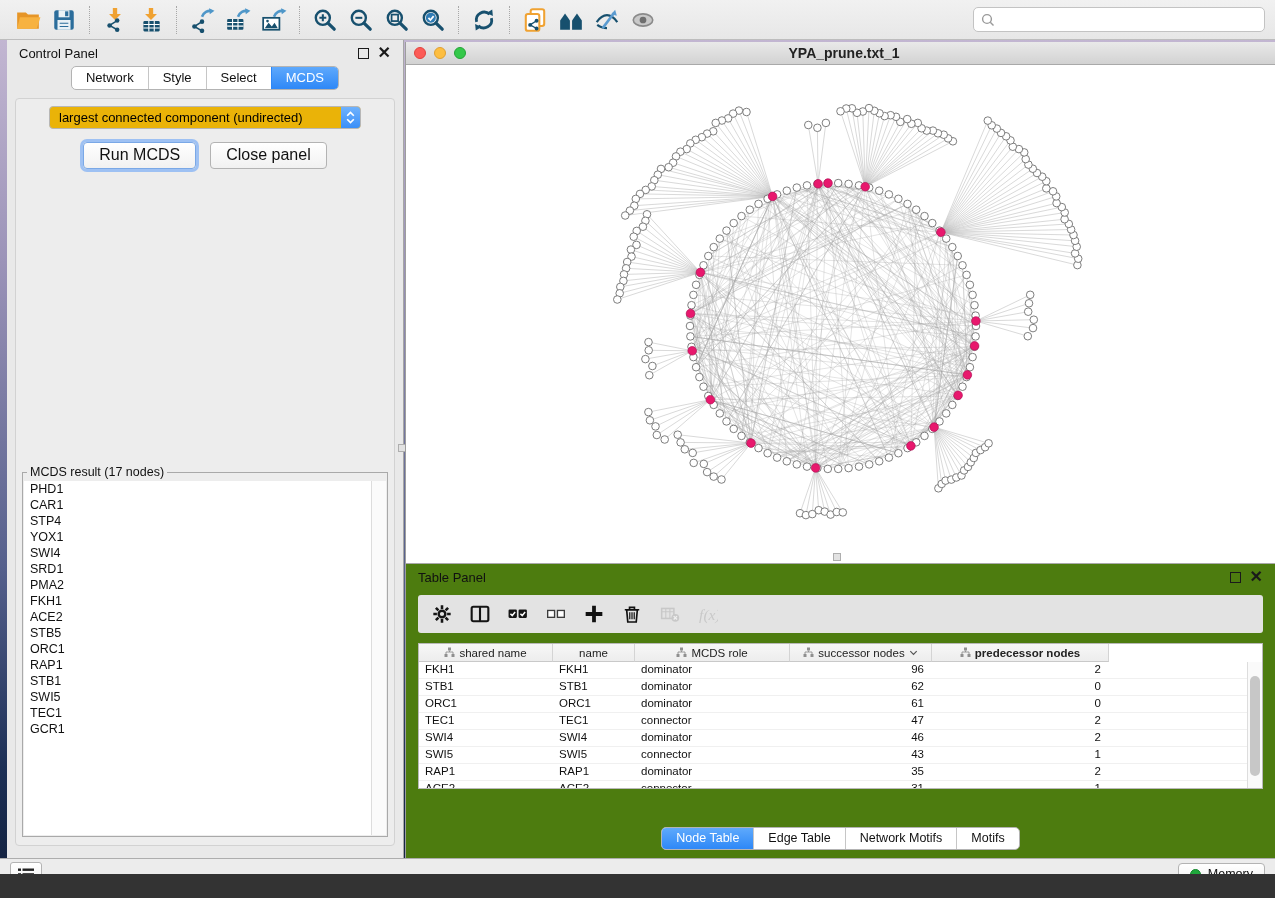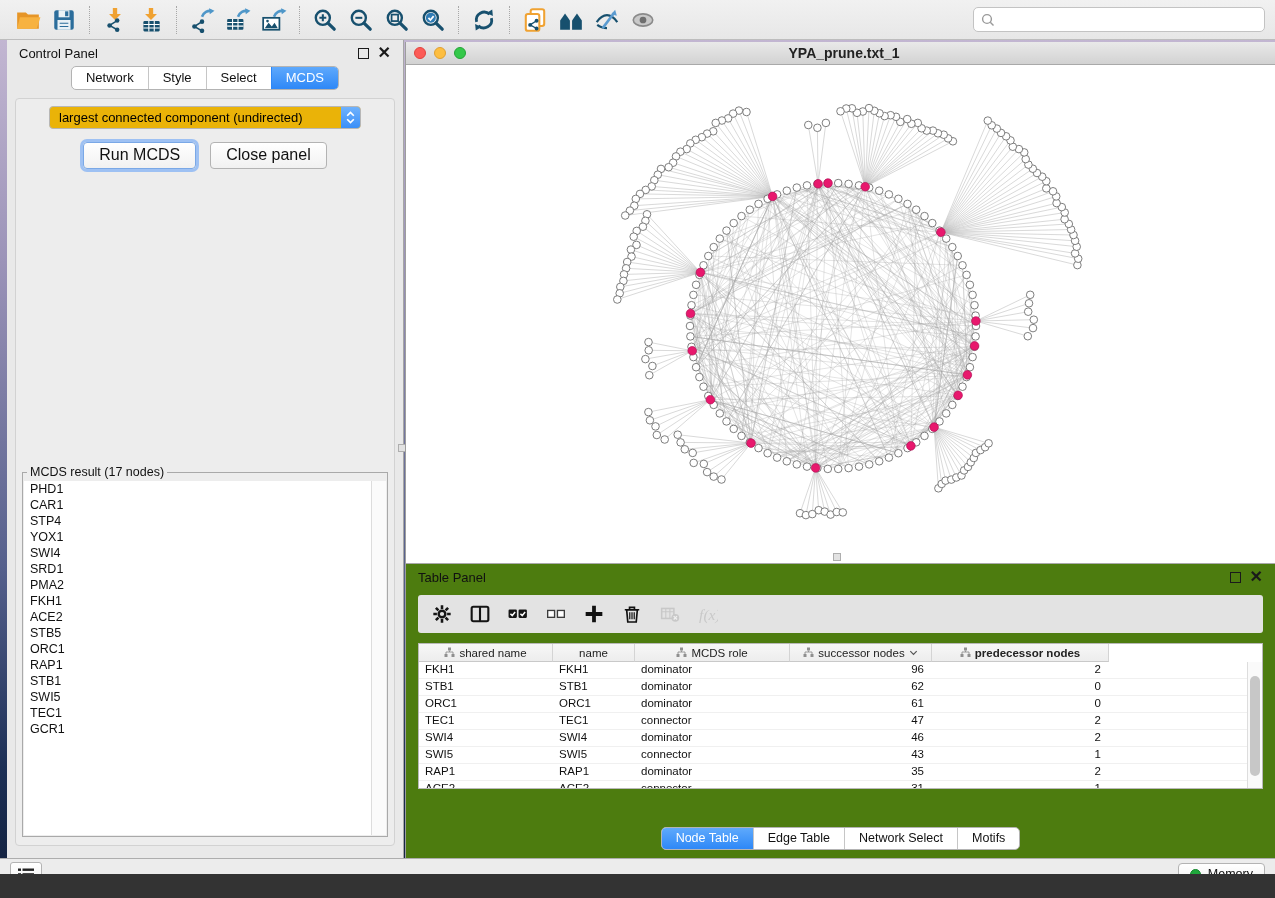--- a/index.html
+++ b/index.html
@@ -754,21 +754,21 @@
           </div>
         </div>
       <div id="tbl-scroll">
           <div id="tbl-thumb"></div>
         </div>
     </div>
     <div id="tbl-tabs">
       <div class="seg-inner" style="font-size:12.5px;">
         <div class="sel">Node Table</div>
         <div>Edge Table</div>
-        <div>Network Select</div>
+        <div>Network Motifs</div>
         <div>Motifs</div>
       </div>
     </div>
   </div>
 
   <div id="status-bar">
     <div id="list-btn">
       <svg width="16" height="13" viewBox="0 0 16 13">
         <g fill="#222">
             <rect x="0" y="0.5" width="3" height="2.4"></rect>

